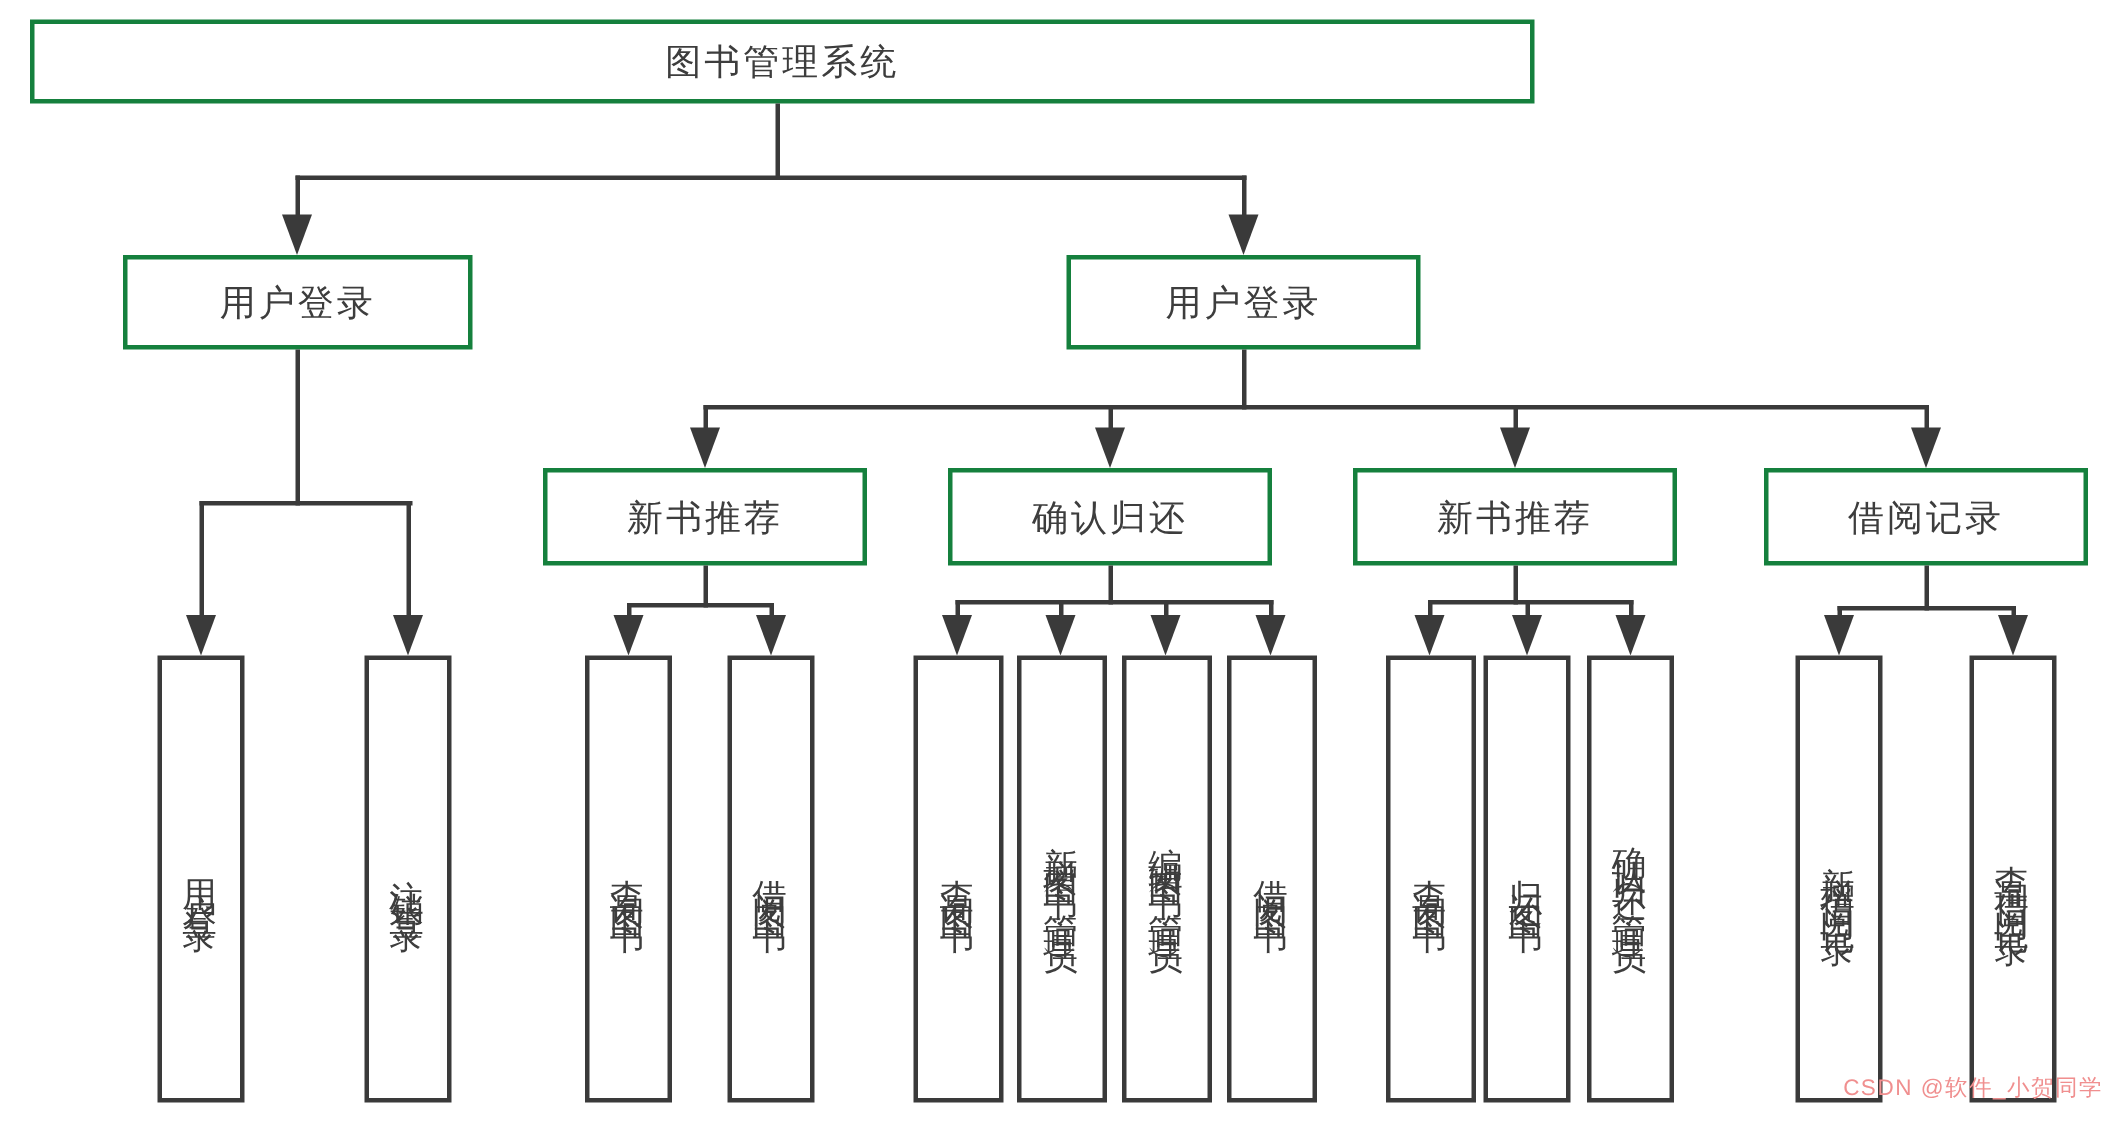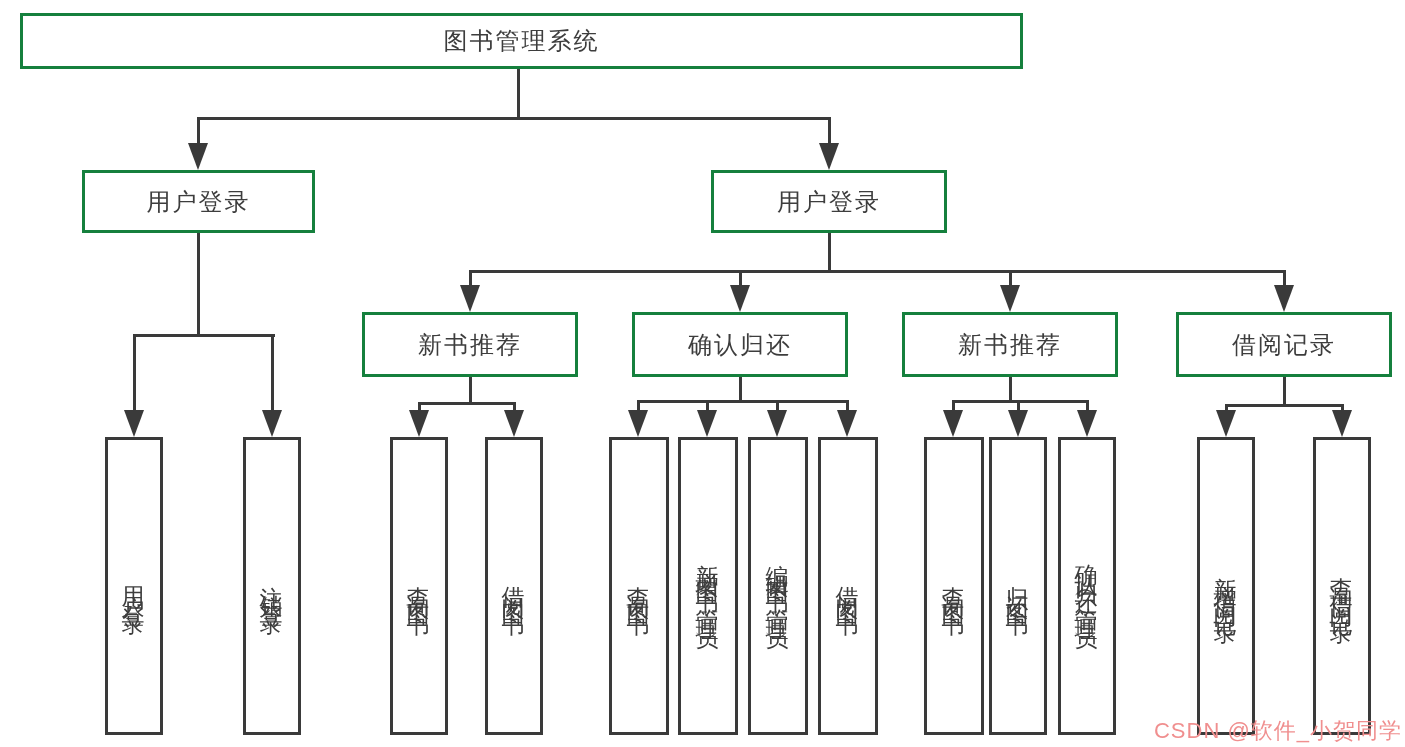--- a/index.html
+++ b/index.html
@@ -44,21 +44,21 @@
     position: absolute;
     width: 0; height: 0;
     border-left: 10px solid transparent;
     border-right: 10px solid transparent;
     border-top: 27px solid #3a3a3a;
   }
   .watermark {
     position: absolute;
     top: 716px;
     right: 3px;
-    font-size: 22px;
+    font-size: 15px;
     letter-spacing: 1px;
     color: #f08f8f;
     background: transparent;
   }
 </style>
 </head>
 <body>
 
 <div class="box" style="left:20px; top:13px; width:1003px; height:56px;">
   <span>图书管理系统</span>

